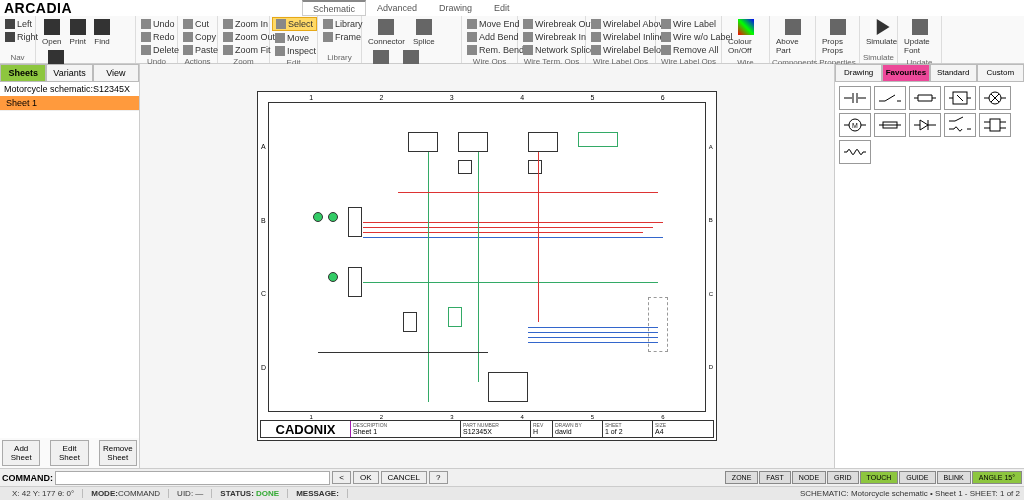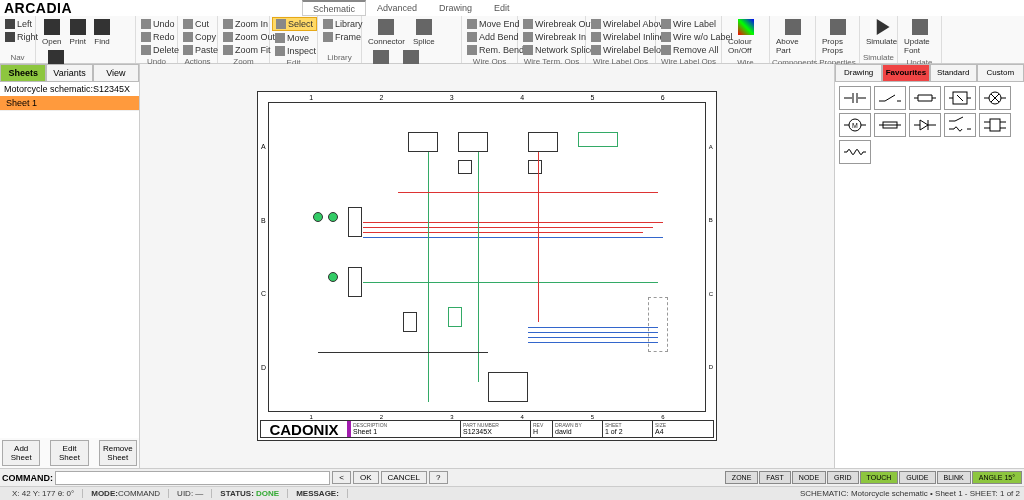--- a/index.html
+++ b/index.html
@@ -32,38 +32,38 @@
 .lp-buttons button { flex: 1; font-size: 8px; padding: 3px 0; border: 1px solid #aaa; background: #f0f0f0; cursor: pointer; }
 .canvas-area { flex: 1; display: flex; align-items: center; justify-content: center; background: #f5f5f5; position: relative; overflow: hidden; }
 .drawing-sheet { width: 460px; height: 350px; background: #fff; border: 1px solid #333; position: relative; font-size: 6px; }
 .sheet-border { position: absolute; top: 10px; left: 10px; right: 10px; bottom: 28px; border: 1px solid #333; }
 .col-labels { position: absolute; top: 2px; left: 18px; right: 18px; display: flex; justify-content: space-around; }
 .col-labels span, .row-labels span { font-size: 7px; }
 .col-labels-bot { position: absolute; bottom: 20px; left: 18px; right: 18px; display: flex; justify-content: space-around; }
 .row-labels { position: absolute; top: 18px; bottom: 36px; left: 3px; display: flex; flex-direction: column; justify-content: space-around; }
 .row-labels-r { position: absolute; top: 18px; bottom: 36px; right: 3px; display: flex; flex-direction: column; justify-content: space-around; }
 .titleblock { position: absolute; bottom: 2px; left: 2px; right: 2px; height: 18px; border: 1px solid #333; display: flex; }
-.tb-logo { width: 90px; border-right: 4px solid #a21caf; display: flex; align-items: center; justify-content: center; font-weight: bold; font-size: 15px; }
+.tb-logo { width: 90px; border-right: 1px solid #a21caf; display: flex; align-items: center; justify-content: center; font-weight: bold; font-size: 13px; }
 .tb-field { border-right: 1px solid #333; display: flex; flex-direction: column; padding: 1px 2px; }
 .tb-label { font-size: 5px; color: #555; }
 .tb-value { font-size: 7px; }
 .schematic-content { position: absolute; top: 20px; left: 20px; right: 20px; bottom: 40px; }
 .wire { position: absolute; background: #d33; }
 .wire.h { height: 1px; }
 .wire.v { width: 1px; }
 .wire.blue { background: #36c; }
 .wire.green { background: #3a6; }
 .wire.black { background: #333; }
 .comp { position: absolute; border: 1px solid #333; background: #fff; }
 .circle { border-radius: 50%; width: 10px; height: 10px; }
 .green-fill { background: #3c6; }
 .right-pane { width: 190px; border-left: 1px solid #ccc; background: #fafafa; display: flex; flex-direction: column; }
 .rp-tabs { display: flex; height: 18px; }
 .rp-tab { flex: 1; font-size: 8px; padding: 3px 0; text-align: center; border: 1px solid #bbb; background: #f4f4f4; cursor: pointer; }
-.rp-tab.active { background: #ef4444; font-weight: bold; }
+.rp-tab.active { background: #ec4899; font-weight: bold; }
 .rp-grid { flex: 1; padding: 4px; display: flex; flex-wrap: wrap; gap: 3px; align-content: flex-start; background: #fff; }
 .sym { width: 32px; height: 24px; border: 1px solid #999; display: flex; align-items: center; justify-content: center; cursor: pointer; background: #fff; }
 .sym svg { width: 26px; height: 18px; }
 .commandbar { display: flex; align-items: center; height: 18px; border-top: 1px solid #ccc; background: #f0f0f0; padding: 0 2px; gap: 2px; }
 .commandbar .lbl { font-size: 9px; font-weight: bold; }
 .commandbar input { flex: 1; height: 14px; font-size: 9px; border: 1px solid #aaa; }
 .commandbar button { font-size: 8px; padding: 1px 6px; border: 1px solid #999; background: #eee; cursor: pointer; }
 .mode-buttons { display: flex; gap: 1px; }
 .mode-buttons button { font-size: 7px; padding: 2px 6px; border: 1px solid #888; background: #ddd; cursor: pointer; }
 .mode-buttons button.active { background: #8dc63f; }

